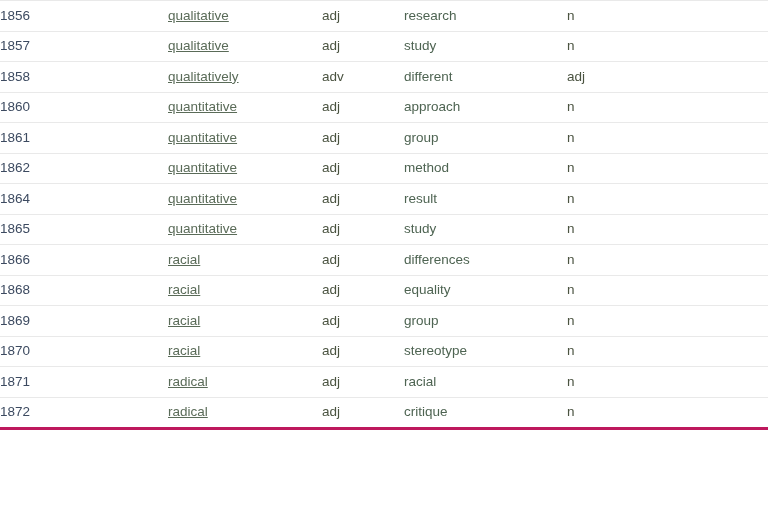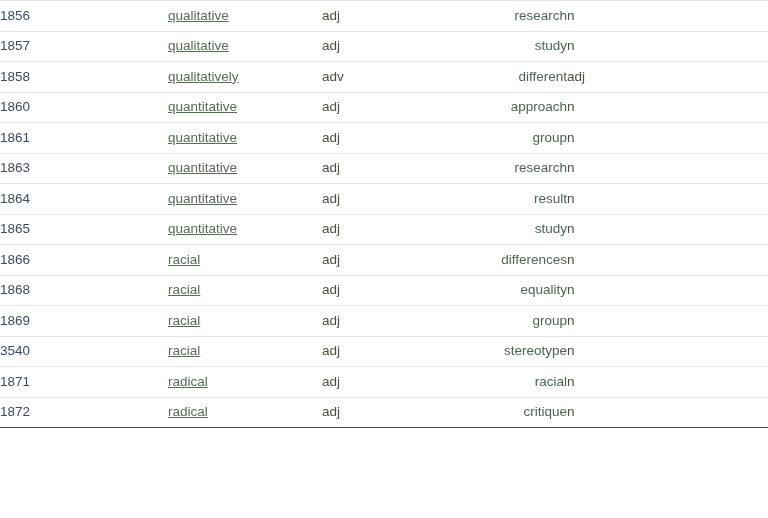--- a/index.html
+++ b/index.html
@@ -37,40 +37,39 @@
     line-height: 1.2;
     white-space: nowrap;
     overflow: hidden;
   }
   
   #collocation-table tr:first-child td {
     border-top: 1px solid #e9e9e9;
   }
   
   #collocation-table tr:last-child td {
-    border-bottom: 1px solid #be185d;
+    border-bottom: 3px solid #be185d;
   }
 
   .cell-index {
     color: #3c4a60;
     padding-left: 18px;
   }
   .cell-node {
     color: #5a6b58;
     padding-left: 18px;
     text-decoration: underline;
   }
   .cell-nodepos {
     color: #4a5340;
     padding-left: 2px;
   }
   .cell-collo {
     color: #4e6452;
     padding-left: 20px;
-    text-align: right;
   }
   .cell-collopos {
     color: #4a5340;
     padding-left: 3px;
   }
 </style>
 </head>
 <body>
 
 <table id="collocation-table">
@@ -111,24 +110,24 @@
         <td class="cell-collopos">n</td>
       </tr>
       <tr>
         <td class="cell-index">1861</td>
         <td class="cell-node">quantitative</td>
         <td class="cell-nodepos">adj</td>
         <td class="cell-collo">group</td>
         <td class="cell-collopos">n</td>
       </tr>
       <tr>
-        <td class="cell-index">1863</td>
+        <td class="cell-index">1862</td>
         <td class="cell-node">quantitative</td>
         <td class="cell-nodepos">adj</td>
-        <td class="cell-collo">research</td>
+        <td class="cell-collo">method</td>
         <td class="cell-collopos">n</td>
       </tr>
       <tr>
         <td class="cell-index">1864</td>
         <td class="cell-node">quantitative</td>
         <td class="cell-nodepos">adj</td>
         <td class="cell-collo">result</td>
         <td class="cell-collopos">n</td>
       </tr>
       <tr>
@@ -153,21 +152,21 @@
         <td class="cell-collopos">n</td>
       </tr>
       <tr>
         <td class="cell-index">1869</td>
         <td class="cell-node">racial</td>
         <td class="cell-nodepos">adj</td>
         <td class="cell-collo">group</td>
         <td class="cell-collopos">n</td>
       </tr>
       <tr>
-        <td class="cell-index">3540</td>
+        <td class="cell-index">1870</td>
         <td class="cell-node">racial</td>
         <td class="cell-nodepos">adj</td>
         <td class="cell-collo">stereotype</td>
         <td class="cell-collopos">n</td>
       </tr>
       <tr>
         <td class="cell-index">1871</td>
         <td class="cell-node">radical</td>
         <td class="cell-nodepos">adj</td>
         <td class="cell-collo">racial</td>

